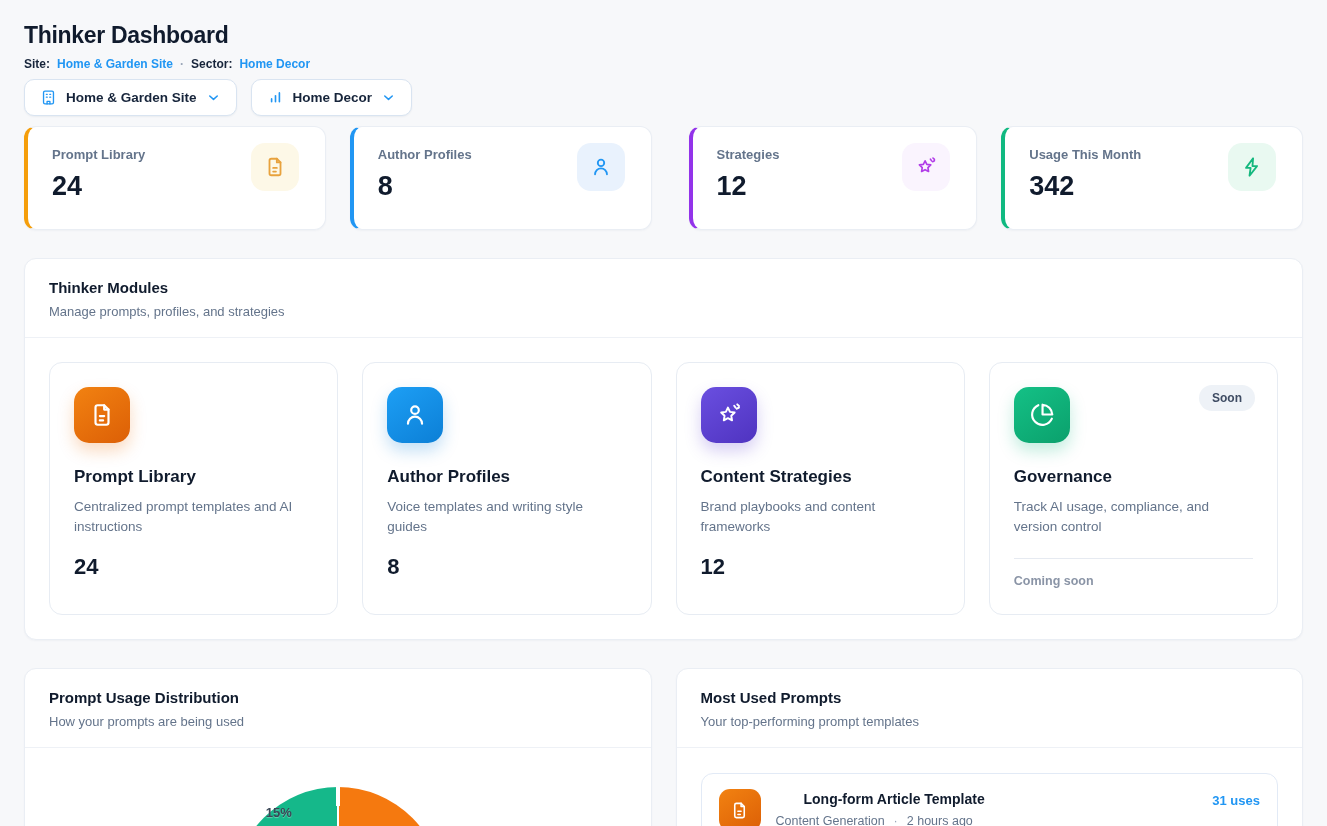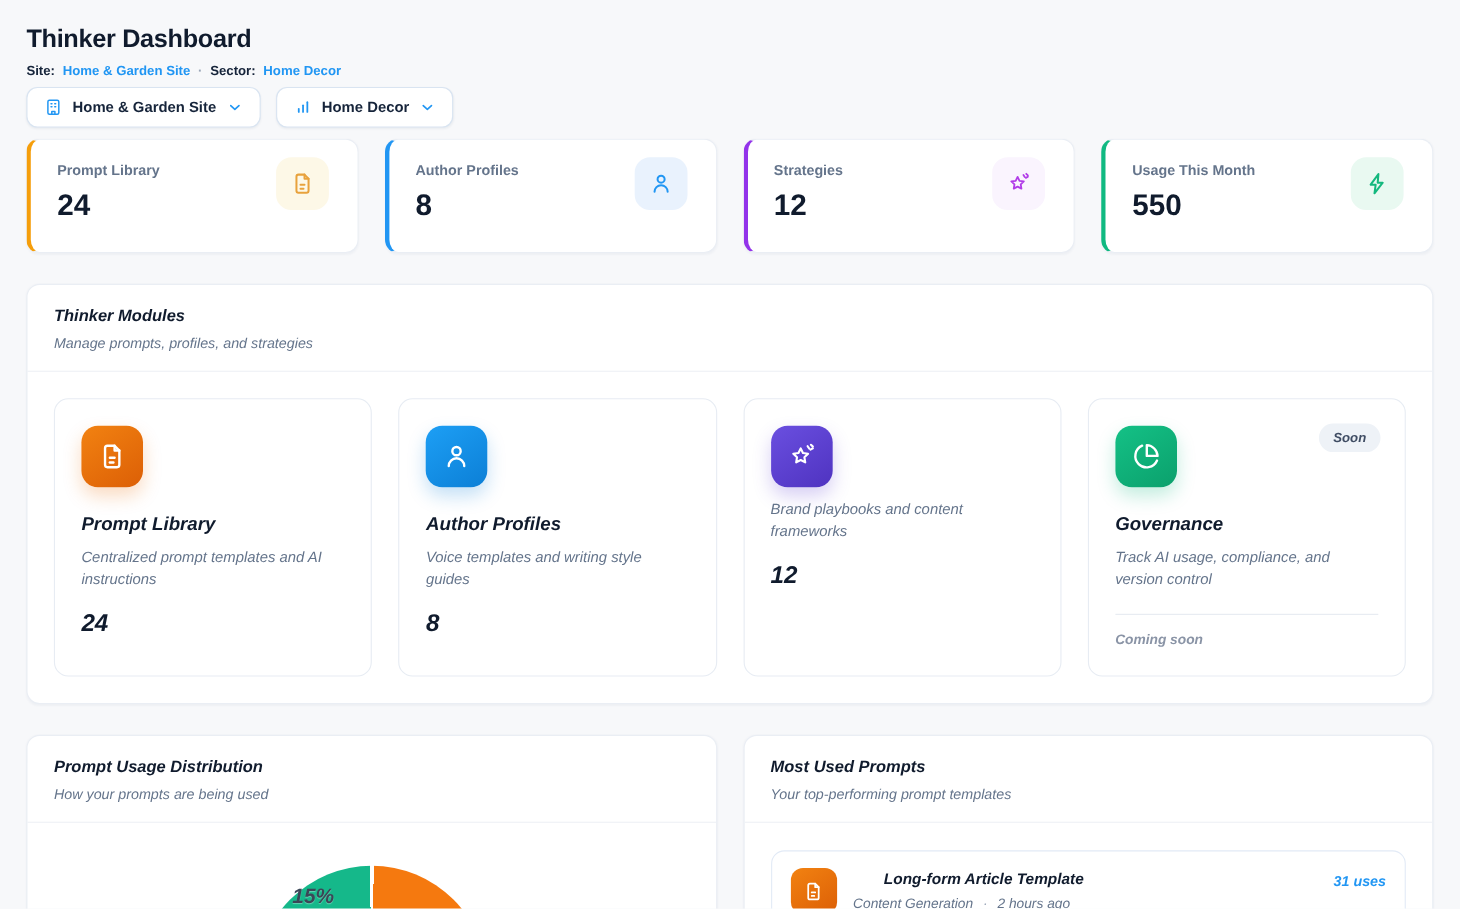--- a/index.html
+++ b/index.html
@@ -29,35 +29,35 @@
 
   
   .stats-grid { display:grid; grid-template-columns:repeat(4,1fr); gap:24px; margin-top:10px; }
   .stat-card {
     position:relative; height:104px; background:#fff;
     border:1px solid #eaeef4; border-radius:12px;
     padding:20px 22px 0 24px; box-shadow:0 1px 2px rgba(20,45,90,.04);
   }
   .stat-card.accent-orange { border-left:4px solid #f59e0b; }
   .stat-card.accent-blue   { border-left:4px solid #2196f3; }
-  .stat-card.accent-purple { border-left:4px solid #9333ea; }
+  .stat-card.accent-purple { border-left:4px solid #9333ea;margin-left:13px; }
   .stat-card.accent-green  { border-left:4px solid #10b981; }
   .stat-label { font-size:13px; font-weight:600; color:#64748b; }
   .stat-value { margin-top:9px; font-size:27px; font-weight:800; color:#101b2d; }
   .stat-icon { position:absolute; top:16px; right:26px; width:48px; height:48px;
     border-radius:14px; display:flex; align-items:center; justify-content:center; }
   .stat-icon svg { width:22px; height:22px; }
   .si-orange { background:#fdf8e7; color:#e8a23d; }
   .si-blue   { background:#e9f2fd; color:#2196f3; }
   .si-purple { background:#faf4fe; color:#b13ce8; }
   .si-green  { background:#e9f9f1; color:#14b87e; }
 
   
   .card { background:#fff; border:1px solid #eaeef4; border-radius:12px;
-    box-shadow:0 1px 2px rgba(20,45,90,.04);font-style:italic; }
+    box-shadow:0 1px 2px rgba(20,45,90,.04); }
   .card-head { padding:20px 24px 18px; border-bottom:1px solid #eef1f6; }
   .card-title { font-size:15px; font-weight:800; color:#101b2d; }
   .card-sub { margin-top:8px; font-size:13px; font-weight:500; color:#64748b; }
 
   
   .modules-card { margin-top:28px; }
   .modules-grid { display:grid; grid-template-columns:repeat(4,1fr); gap:24px; padding:24px; }
   .module-card { position:relative; height:253px; border:1px solid #e7ecf3; border-radius:13px;
     padding:24px; background:#fff; cursor:pointer; }
   .module-card.disabled { cursor:default; }
@@ -85,21 +85,21 @@
     width:210px; height:210px; border-radius:50%;
     background:conic-gradient(
       #ffffff 0deg 1deg,
       #f5790f 1deg 162deg,
       #ffffff 162deg 163.5deg,
       #5b43d6 163.5deg 305deg,
       #ffffff 305deg 306.5deg,
       #15b88a 306.5deg 359deg,
       #ffffff 359deg 360deg); }
   .donut::after { content:""; position:absolute; inset:44px; background:#fff; border-radius:50%; }
-  .donut-label { position:absolute; left:33px; top:18px; font-size:19px; font-weight:800;
+  .donut-label { position:absolute; left:33px; top:18px; font-size:13px; font-weight:800;
     color:#3b4757; text-shadow:0 1px 1px rgba(255,255,255,.35); z-index:2; }
 
   .prompt-item { margin:25px 24px 0; display:flex; align-items:flex-start; gap:15px;
     border:1px solid #e2eaf6; border-radius:12px; padding:15px 17px; min-height:86px;
     background:#fff; cursor:pointer; }
   .item-tile { width:42px; height:42px; border-radius:11px; color:#fff; flex:0 0 auto;
     display:flex; align-items:center; justify-content:center;
     background:linear-gradient(145deg,#f28211,#dc5f06); }
   .item-tile svg { width:19px; height:19px; }
   .item-main { padding-top:2px; }
@@ -218,21 +218,21 @@
       <div class="stat-label">Strategies</div>
       <div class="stat-value">12</div>
       <div class="stat-icon si-purple">
         <svg viewBox="0 0 24 24">
             <use href="#ic-sparkle-star"></use>
           </svg>
         </div>
     </div>
     <div class="stat-card accent-green">
       <div class="stat-label">Usage This Month</div>
-      <div class="stat-value">550</div>
+      <div class="stat-value">342</div>
       <div class="stat-icon si-green">
         <svg viewBox="0 0 24 24">
             <use href="#ic-lightning"></use>
           </svg>
         </div>
     </div>
   </div>
 
   <div class="card modules-card">
     <div class="card-head">
@@ -262,20 +262,21 @@
         <div class="module-desc">Voice templates and writing style guides</div>
         <div class="module-count">8</div>
       </div>
 
       <div class="module-card">
         <div class="module-tile mt-purple">
           <svg viewBox="0 0 24 24">
               <use href="#ic-sparkle-star"></use>
             </svg>
           </div>
+        <div class="module-title">Content Strategies</div>
         <div class="module-desc">Brand playbooks and content frameworks</div>
         <div class="module-count">12</div>
       </div>
 
       <div class="module-card disabled">
         <div class="module-tile mt-green">
           <svg viewBox="0 0 24 24">
               <use href="#ic-pie"></use>
             </svg>
           </div>

